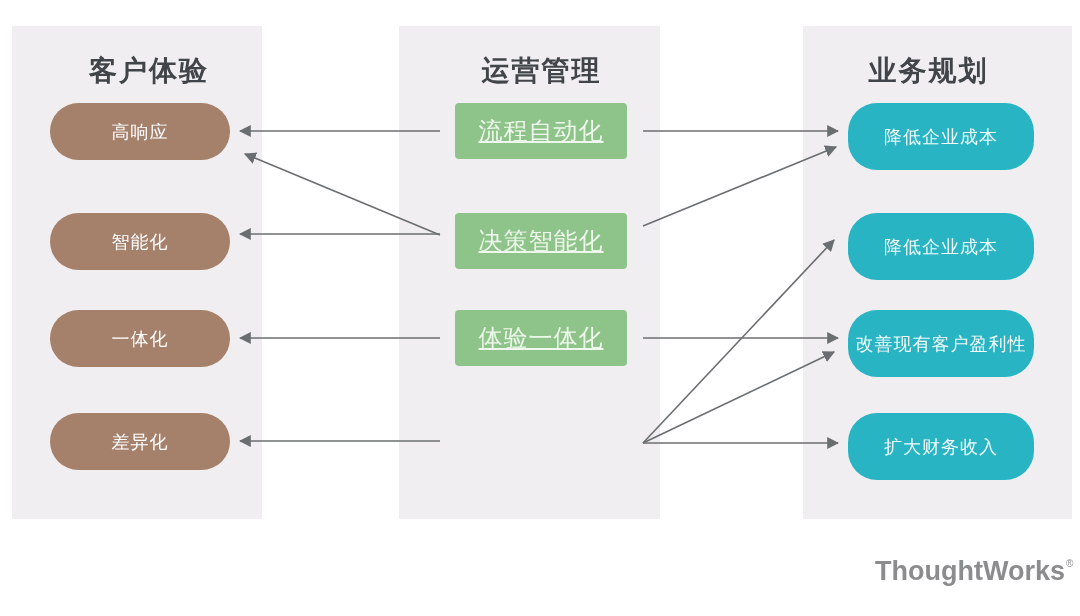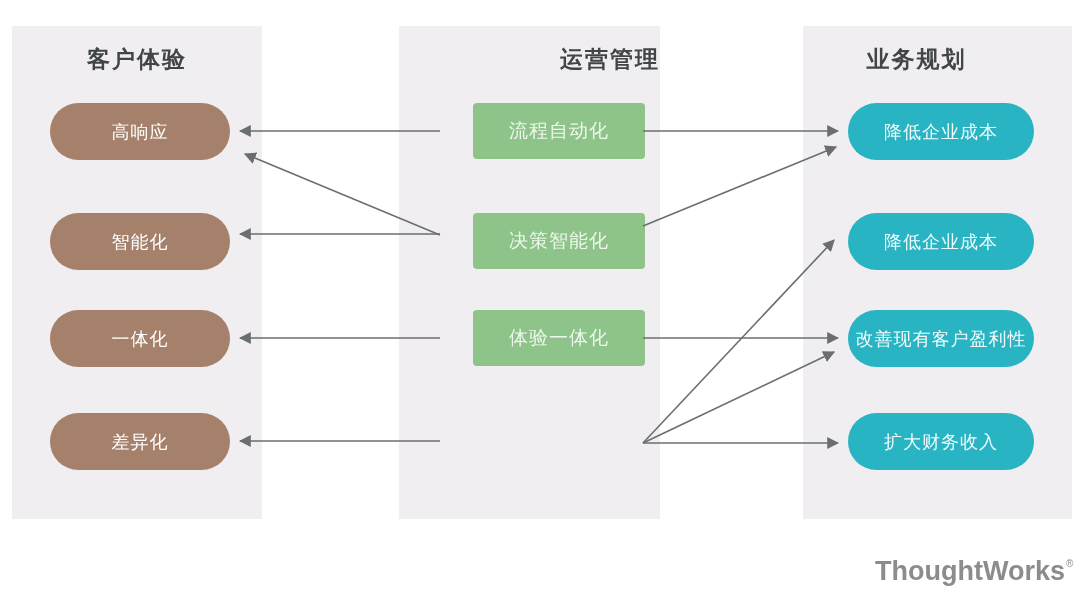--- a/index.html
+++ b/index.html
@@ -23,61 +23,62 @@
   }
   .colbg.left  { left: 12px;  width: 250px; }
   .colbg.mid   { left: 399px; width: 261px; }
   .colbg.right { left: 803px; width: 269px; }
 
   .hdr {
     position: absolute;
     top: 46px;
     height: 26px;
     line-height: 26px;
-    font-size: 23px;
+    font-size: 28px;
     font-weight: 700;
     color: #414448;
     text-align: center;
     letter-spacing: 2px;
-    margin: 0;
+    margin: 12px;
   }
   .hdr.left  { left: 12px;  width: 250px; }
-  .hdr.mid   { left: 399px; width: 261px; text-align: right; }
+  .hdr.mid   { left: 399px; width: 261px; }
   .hdr.right { left: 803px; width: 227px; }
 
   .node {
     position: absolute;
     display: flex;
     align-items: center;
     justify-content: center;
     font-size: 18px;
     letter-spacing: 1px;
     white-space: nowrap;
   }
   .node.brown {
     left: 50px;
     width: 180px;
     height: 57px;
     background: #a5806b;
     border-radius: 29px;
     color: #ffffff;
   }
   .node.green {
-    left: 473px;
+    left: 455px;
     width: 172px;
     height: 56px;
     background: #8ec48a;
     border-radius: 4px;
     color: #edf7eb;
-    font-size: 19px;
+    font-size: 24px;
+    text-decoration: underline;
   }
   .node.teal {
     left: 848px;
     width: 186px;
-    height: 57px;
+    height: 67px;
     background: #29b4c3;
     border-radius: 29px;
     color: #f0fbfc;
   }
   .row1 { top: 103px; }
   .row2 { top: 206px; margin-top: 7px; }
   .row3 { top: 310px; }
   .row4 { top: 413px; }
 
   #arrow-layer {

